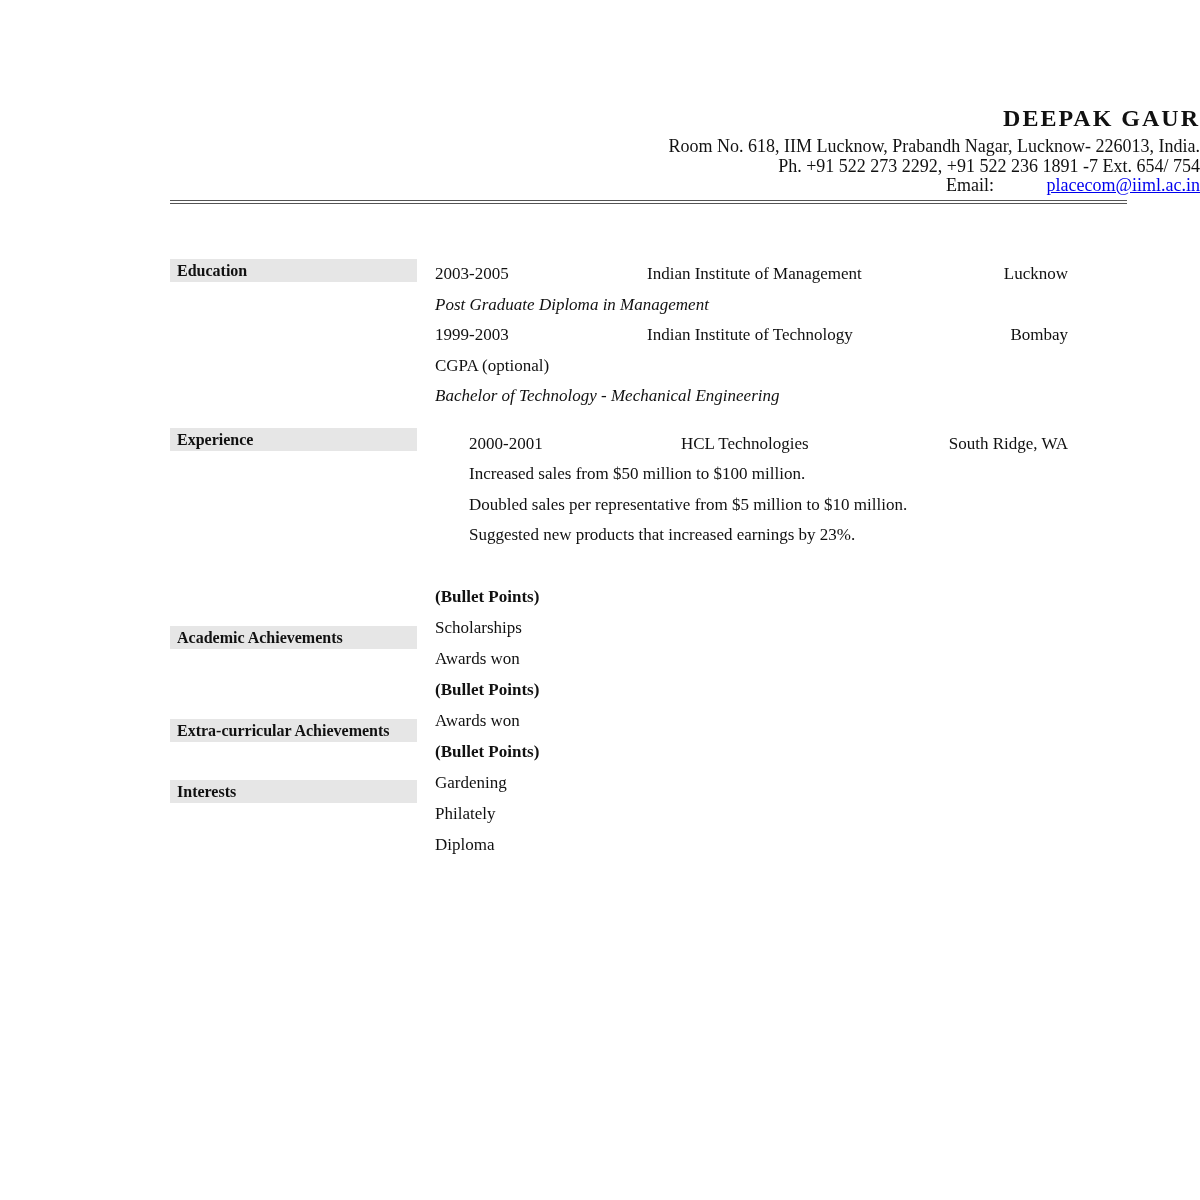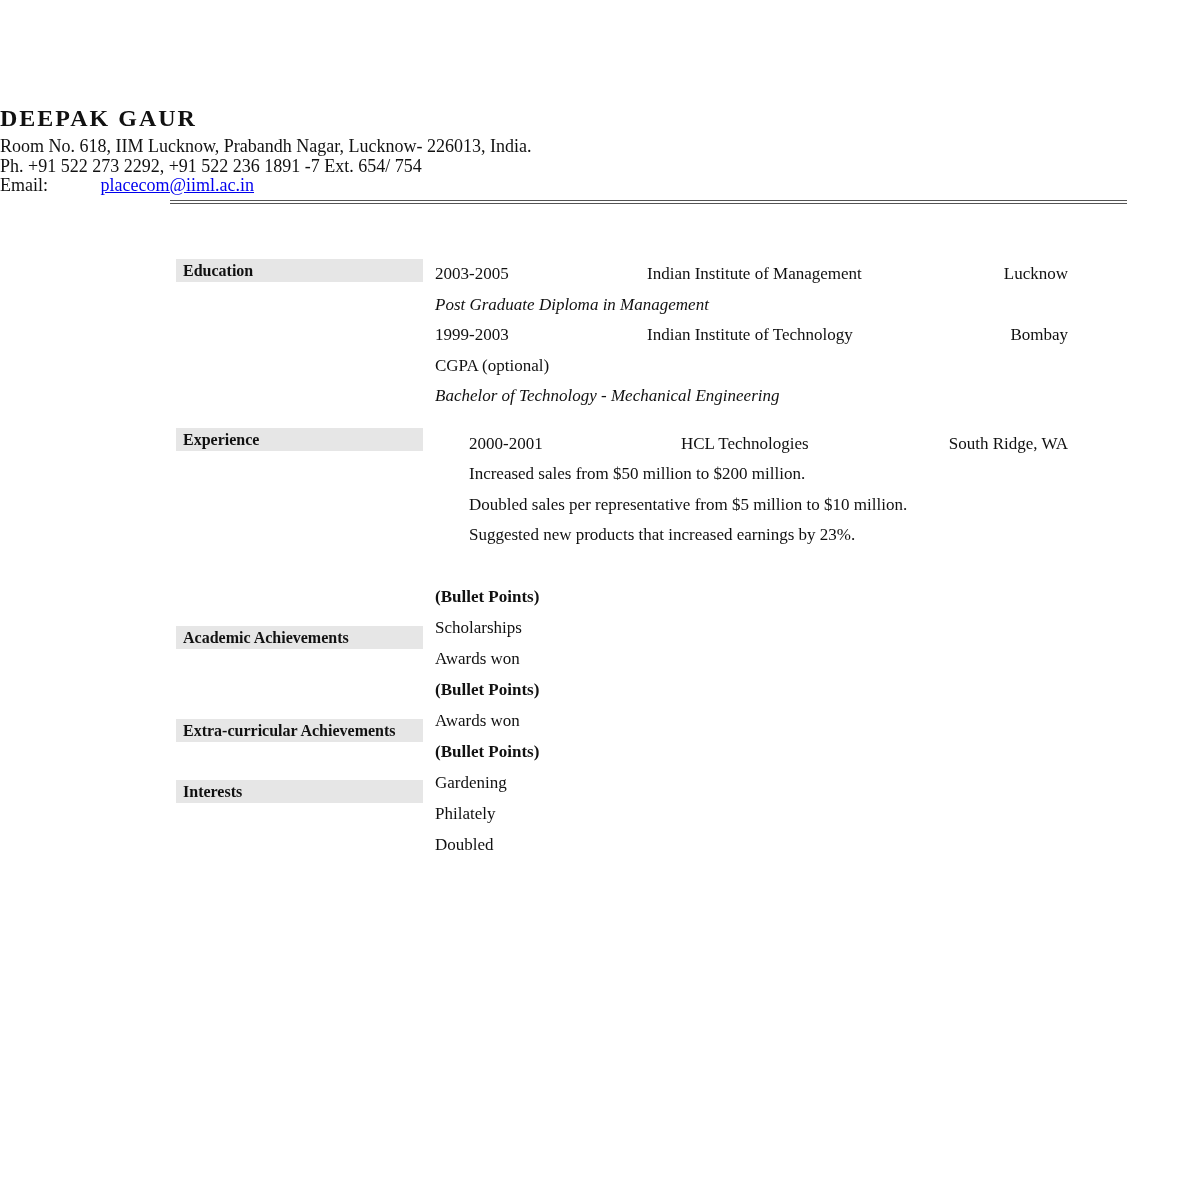--- a/index.html
+++ b/index.html
@@ -8,42 +8,42 @@
     width: 1200px;
     height: 1200px;
     background: #ffffff;
     font-family: "Liberation Serif", "DejaVu Serif", serif;
     color: #111111;
     overflow: hidden;
   }
   .header {
     position: absolute;
     top: 104px; left: 0; right: 0;
-    text-align: left;
+    text-align: right;
   }
   .name {
     font-size: 24px;
     font-weight: bold;
     letter-spacing: 2px;
     line-height: 28px;
     margin-bottom: 5px;
   }
   .contact { font-size: 18px; line-height: 19.5px; }
   .email-link { color: var(--link-color, #0000EE); text-decoration: underline; padding-left: 48px; }
   .rule {
     position: absolute;
     top: 200px; left: 170px;
     width: 957px; height: 2px;
     border-top: 1px solid #545454;
     border-bottom: 1px solid #545454;
     background: #fdfdfd;
   }
   .sec-label {
     position: absolute;
-    left: 176px;
+    left: 170px;
     width: 240px;
     padding-left: 7px;
     height: 23px;
     line-height: 23px;
     background: var(--label-bg, #e6e6e6);
     font-weight: bold;
     font-size: 16px;
     white-space: nowrap;
   }
   .label-education { top: 259px; }
@@ -105,31 +105,31 @@
       <div class="line">CGPA (optional)</div>
       <div class="line italic">Bachelor of Technology - Mechanical Engineering</div>
     </div>
 
     <div class="exp-block">
       <div class="line cols">
         <span class="c-date">2000-2001</span>
         <span class="c-org">HCL Technologies</span>
         <span class="c-loc">South Ridge, WA</span>
       </div>
-      <div class="line">Increased sales from $50 million to $200 million.</div>
+      <div class="line">Increased sales from $50 million to $100 million.</div>
       <div class="line">Doubled sales per representative from $5 million to $10 million.</div>
       <div class="line">Suggested new products that increased earnings by 23%.</div>
     </div>
 
     <div class="ach">
       <div class="line bold">(Bullet Points)</div>
       <div class="line">Scholarships</div>
       <div class="line">Awards won</div>
       <div class="line bold">(Bullet Points)</div>
       <div class="line">Awards won</div>
       <div class="line bold">(Bullet Points)</div>
       <div class="line">Gardening</div>
       <div class="line">Philately</div>
-      <div class="line">Doubled</div>
+      <div class="line">Diploma</div>
     </div>
 
   </div>
 </div>
 
 </body></html>

